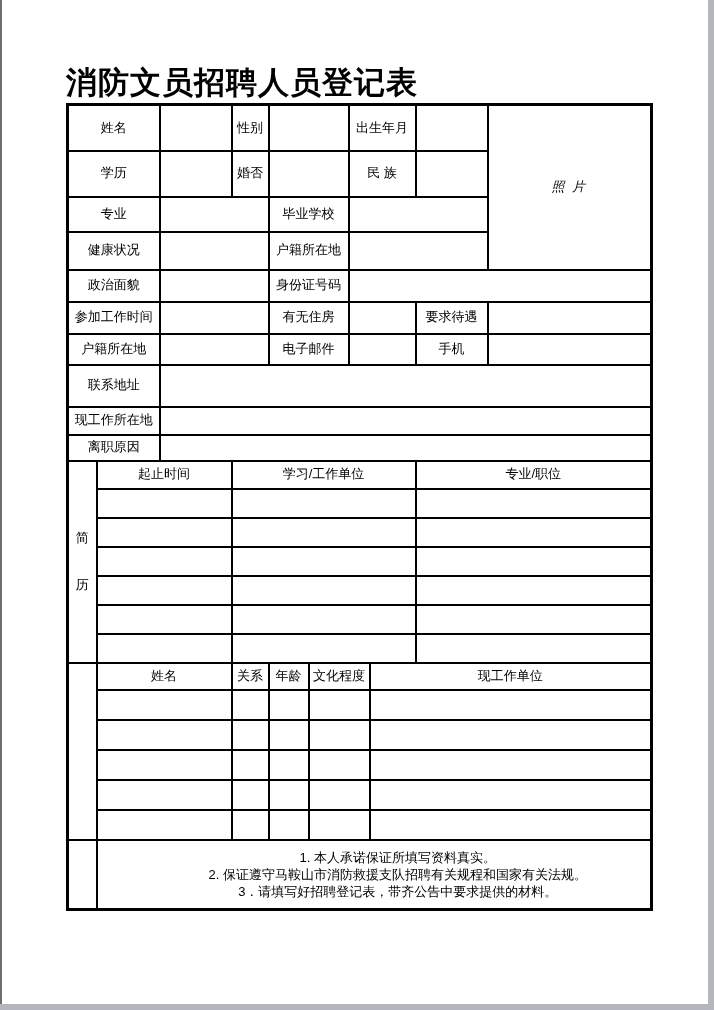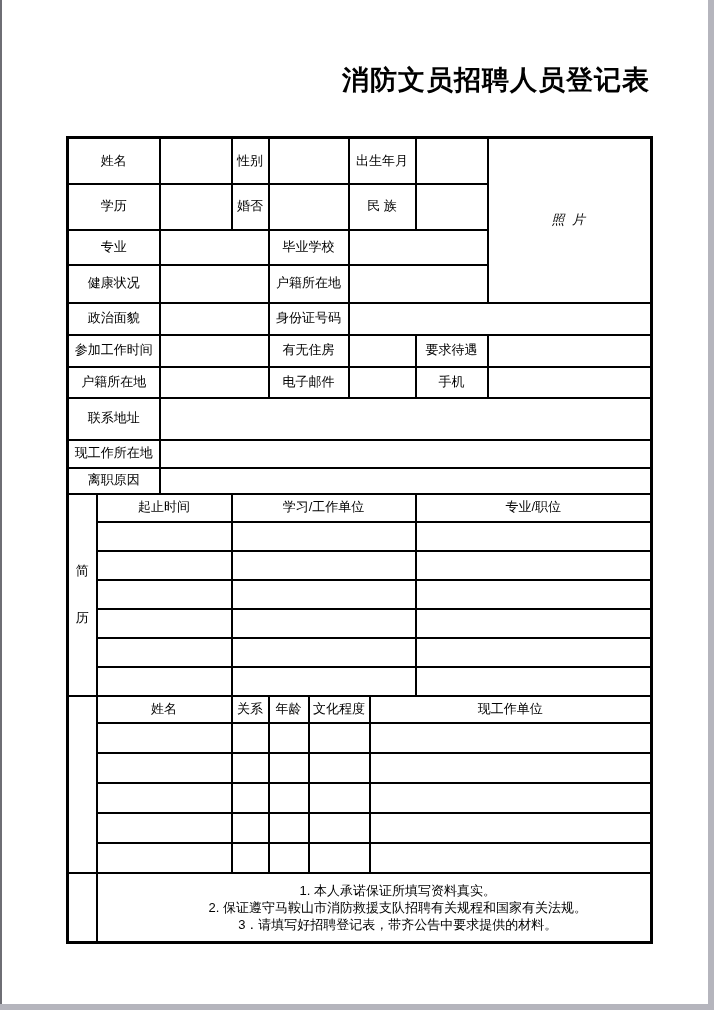--- a/index.html
+++ b/index.html
@@ -7,29 +7,28 @@
     width:714px; height:1010px; position:relative; background:#ffffff;
     font-family:"Liberation Sans","DejaVu Sans",sans-serif; color:#000;
     overflow:hidden;
   }
   .edge-left   { position:absolute; left:0; top:0; width:2px; height:1010px; background:#6e6e74; }
   .edge-right  { position:absolute; left:708px; top:0; width:6px; height:1010px; background:#b5b5bd; }
   .edge-bottom { position:absolute; left:0; top:1004px; width:714px; height:6px; background:#b5b5bd; }
 
   .doc-title {
     position:absolute; left:66px; top:62px; width:584px;
-    text-align:right; font-size:27px; font-weight:bold; letter-spacing:1px;
+    text-align:left; font-size:31px; font-weight:bold; letter-spacing:1px;
     white-space:nowrap;
   }
 
   table.form {
     position:absolute; left:66px; top:103px; width:584px;
     border-collapse:collapse; table-layout:fixed;
     border:3px solid #000;
-    margin-top:33px;
   }
   .form td, .form th {
     border:2px solid #000;
     padding:0; margin:0;
     font-size:13px; font-weight:normal;
     text-align:center; vertical-align:middle;
     overflow:hidden; line-height:1.25;
   }
   .lbl  { }
   .val  { }

